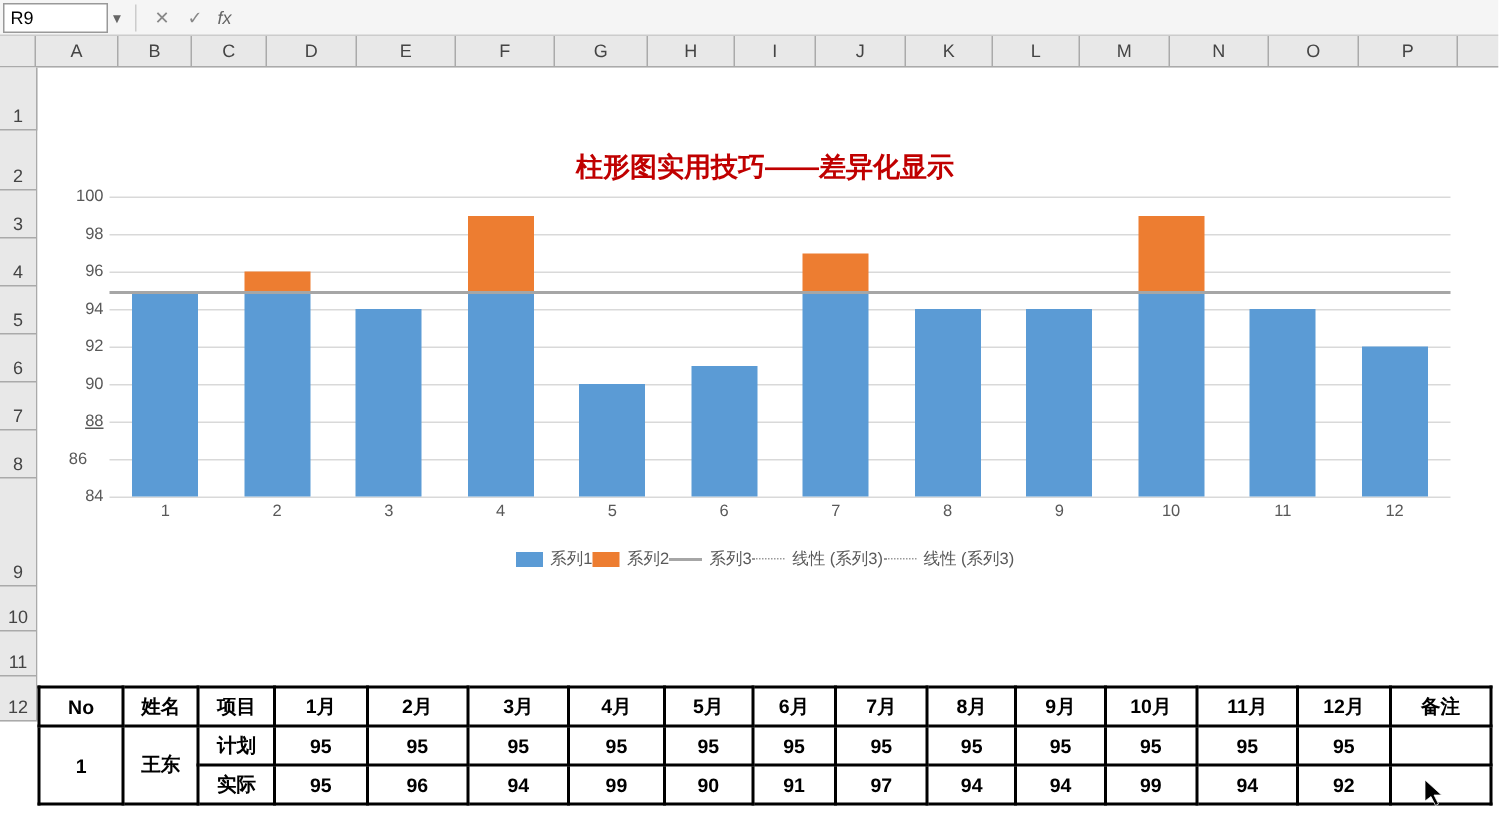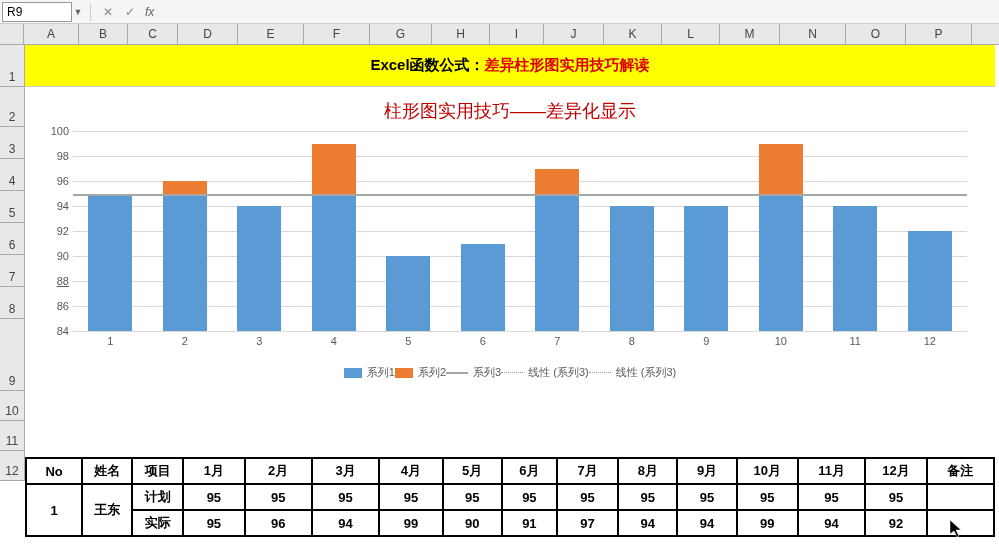--- a/index.html
+++ b/index.html
@@ -22,21 +22,21 @@
     .row-headers { display: flex; flex-direction: column; background: #e8e8e8; border-right: 1px solid #aaa; }
     .row-h { width: 24px; border-bottom: 1px solid #aaa; text-align: center; color: #444; display: flex; align-items: flex-end; justify-content: center; padding-bottom: 2px; font-size: 12px; }
     
     .content-area { position: relative; flex: 1; }
     
     .yellow-banner { position: absolute; left: 0; top: 0; width: 970px; height: 42px; background: #ffff00; display: flex; align-items: center; justify-content: center; border-bottom: 1px solid #ccc; }
     .banner-black { font-weight: bold; font-size: 15px; color: #000; }
     .banner-red { font-weight: bold; font-size: 15px; color: #d00; }
     
     .chart-area { position: absolute; left: 0; top: 42px; width: 970px; height: 370px; background: #fff; }
-    .chart-title { text-align: center; font-size: 18px; font-weight: normal; color: #c00000; padding: 12px 0 8px; }
+    .chart-title { text-align: center; font-size: 18px; font-weight: bold; color: #c00000; padding: 12px 0 8px; }
     
     .plot { position: relative; height: 230px; margin: 0 28px 0 48px; }
     .y-axis { position: absolute; left: -38px; top: 0; height: 200px; width: 34px; }
     .y-tick { position: absolute; right: 0; width: 34px; text-align: right; font-size: 11px; color: #595959; transform: translateY(-50%); }
     .grid-line { position: absolute; left: 0; right: 0; border-top: 1px solid #d9d9d9; }
     .avg-line { position: absolute; left: 0; right: 0; border-top: 2px solid #a6a6a6; z-index:4; }
     .bars { position: absolute; left: 0; right: 0; bottom: 30px; top: 0; }
     .bar-group { position: absolute; bottom: 0; width: 44px; }
     .bar-blue { position: absolute; bottom: 0; width: 100%; background: #5b9bd5; }
     .bar-orange { position: absolute; width: 100%; background: #ed7d31; z-index: 2; }
@@ -102,31 +102,27 @@
         <div class="row-h" style="height: 32px;">6</div>
         <div class="row-h" style="height: 32px;">7</div>
         <div class="row-h" style="height: 32px;">8</div>
         <div class="row-h" style="height: 72px;">9</div>
         <div class="row-h" style="height: 30px;">10</div>
         <div class="row-h" style="height: 30px;">11</div>
         <div class="row-h" style="height: 30px;">12</div>
       </div>
     <div class="content-area">
 
-      <div class="yellow-banner">
-        <span class="banner-black">Excel函数公式：</span>
-        <span class="banner-red">差异柱形图实用技巧解读</span>
-      </div>
 
       <div class="chart-area">
         <div class="chart-title">柱形图实用技巧——差异化显示</div>
         <div class="plot">
           <div class="y-axis" id="y-axis">
               <div class="y-tick" style="top: 200px;">84</div>
-              <div class="y-tick" style="top: 175px;">86</div>
+              <div class="y-tick" style="top: 175px; text-align: center;">86</div>
               <div class="y-tick" style="top: 150px; text-decoration: underline;">88</div>
               <div class="y-tick" style="top: 125px;">90</div>
               <div class="y-tick" style="top: 100px;">92</div>
               <div class="y-tick" style="top: 75px;">94</div>
               <div class="y-tick" style="top: 50px;">96</div>
               <div class="y-tick" style="top: 25px; text-align: right;">98</div>
               <div class="y-tick" style="top: 0px;">100</div>
             </div>
           <div id="gridlines">
               <div class="grid-line" style="top: 200px;"></div>

